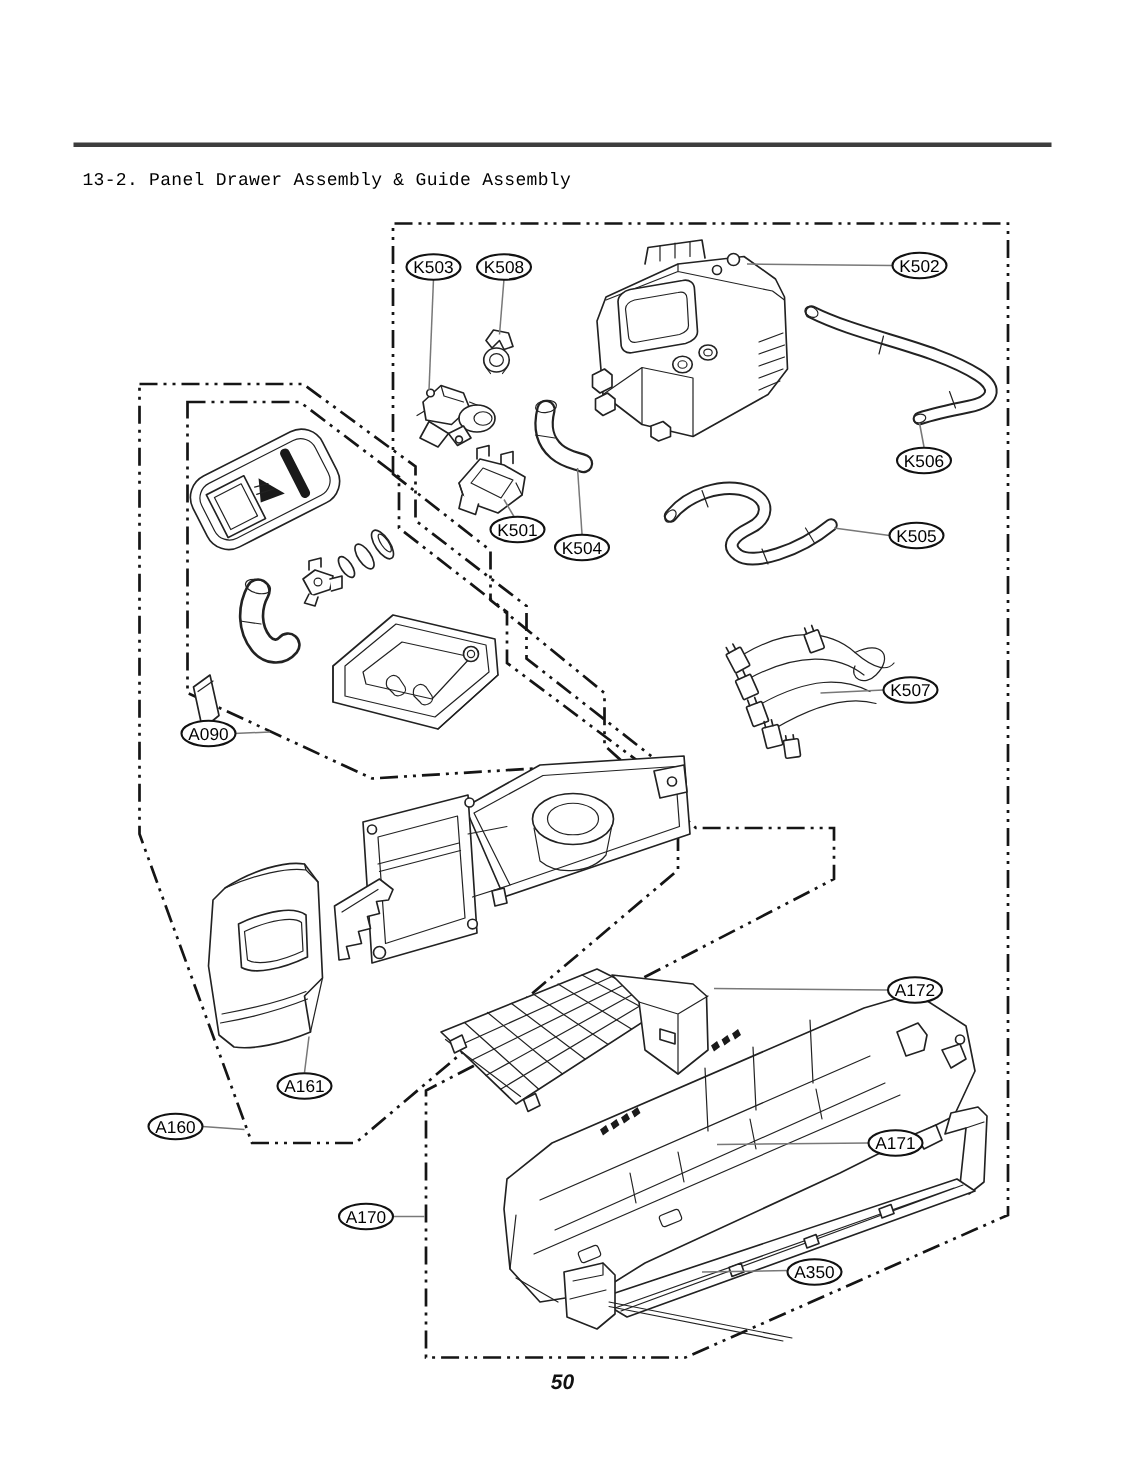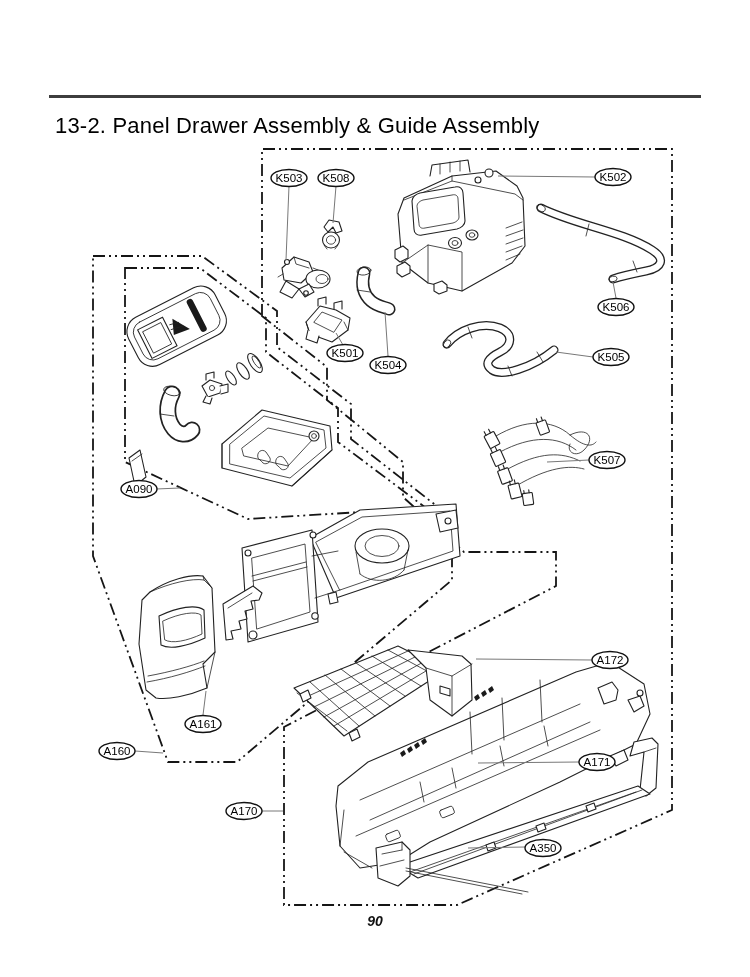--- a/index.html
+++ b/index.html
@@ -1,18 +1,18 @@
 <!DOCTYPE html>
 <html><head>
 <meta charset="utf-8">
 <style>
   html,body{margin:0;padding:0;background:#fff;}
   body{width:750px;height:977px;position:relative;font-family:"Liberation Sans",sans-serif;overflow:hidden;}
   .rule{position:absolute;left:49px;top:95px;width:652px;height:3px;background:#3d3d3d;}
-  .title{position:absolute;left:55px;top:113px;font-size:22px;color:#000;letter-spacing:0.2px;white-space:nowrap;}
+  .title{position:absolute;left:55px;top:113px;font-size:12px;color:#000;letter-spacing:0.2px;white-space:nowrap;font-family:Liberation Mono, monospace;}
   .pagenum{position:absolute;left:0;top:913px;width:750px;text-align:center;font-size:14px;font-weight:bold;font-style:italic;color:#111;}
   svg{position:absolute;left:0;top:0;}
   .part{fill:#fff;stroke:#222;stroke-width:1.1;stroke-linejoin:round;stroke-linecap:round;}
   .thin{fill:none;stroke:#222;stroke-width:0.8;stroke-linejoin:round;stroke-linecap:round;}
   .dark{fill:#1a1a1a;stroke:none;}
   .border{fill:none;stroke:#151515;stroke-width:1.8;stroke-dasharray:12 4 2 4 2 4;}
   .leader{fill:none;stroke:#787878;stroke-width:1;}
   .callout-ellipse{fill:#fff;stroke:#111;stroke-width:1.4;}
   .callout-text{font-family:"Liberation Sans",sans-serif;font-size:11.5px;fill:#000;text-anchor:middle;}
   .hoseOuter{fill:none;stroke:#222;stroke-width:9;stroke-linecap:round;}
@@ -320,13 +320,13 @@
     <ellipse class="callout-ellipse" cx="244" cy="811" rx="18" ry="8.5"></ellipse>
     <text class="callout-text" x="244" y="815">A170</text>
   </g>
   <g>
     <path class="leader" d="M525,847 L468,848"></path>
     <ellipse class="callout-ellipse" cx="543" cy="848" rx="18" ry="8.5"></ellipse>
     <text class="callout-text" x="543" y="852">A350</text>
   </g>
 </svg>
 
-<div class="pagenum">90</div>
+<div class="pagenum">50</div>
 
 </body></html>

